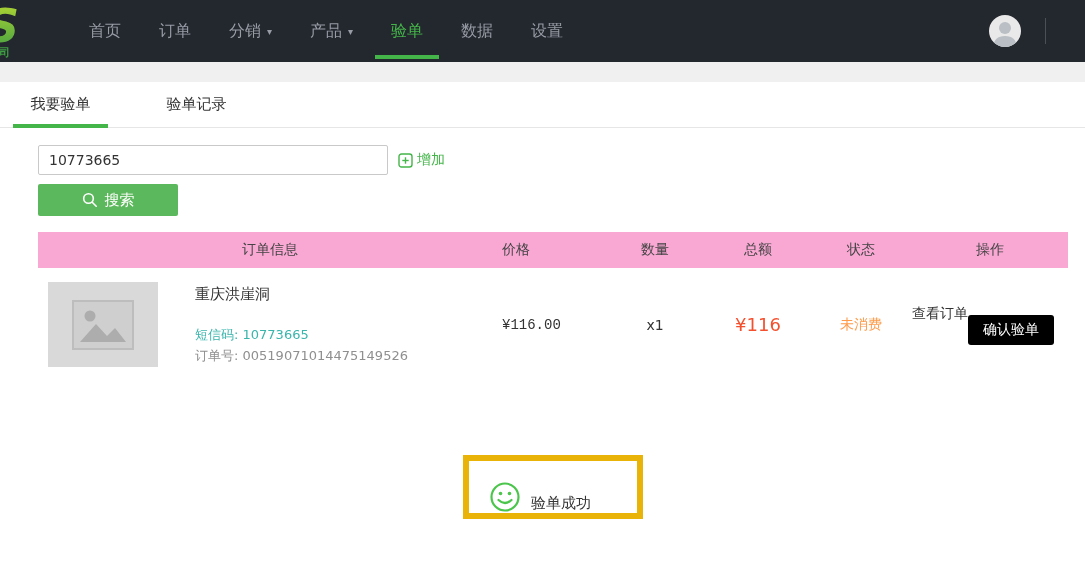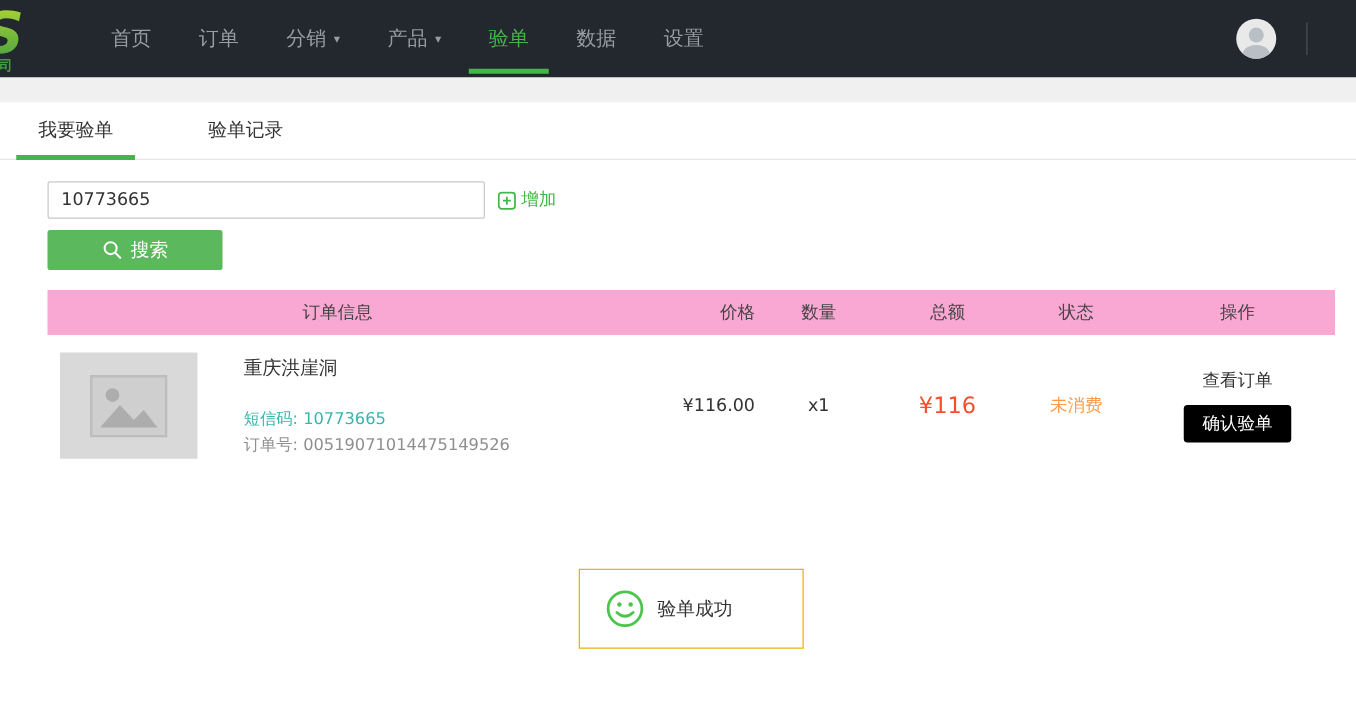--- a/index.html
+++ b/index.html
@@ -47,45 +47,45 @@
     border: none; border-radius: 2px; color: #fff; font-size: 15px; cursor: pointer;
     display: flex; align-items: center; justify-content: center;
     font-family: "DejaVu Sans", "Liberation Sans", sans-serif; }
   .search-btn svg { margin-right: 7px; }
 
   
   .table { width: 1030px; margin-top: 16px; }
   .thead { display: flex; align-items: center; height: 36px; background: #f9a8d4;
     color: #444; font-size: 14px; }
   .col-info   { width: 464px; text-align: center; }
-  .col-price  { width: 102px; text-align: right; }
+  .col-price  { width: 102px; text-align: left; font-family: Liberation Mono, monospace; }
   .col-qty    { width: 102px; text-align: center; }
   .col-total  { width: 104px; text-align: center; }
   .col-status { width: 102px; text-align: center; }
   .col-action { width: 156px; text-align: center; }
   .trow { display: flex; align-items: center; margin-top: 14px; min-height: 85px; }
   .info-cell { width: 464px; display: flex; }
   .thumb { width: 110px; height: 85px; background: #d9d9d9; margin-left: 10px;
     display: flex; align-items: center; justify-content: center; flex: 0 0 110px; }
   .info-text { margin-left: 37px; height: 85px; display: flex; flex-direction: column; padding-top: 3px; }
   .prod-name { font-size: 15px; color: #333; }
   .sms-line { margin-top: auto; font-size: 13px; color: #3ab5ac; }
   .order-line { margin-top: 3px; font-size: 13px; color: #8f8f8f; padding-bottom: 2px; }
   .cell-price, .cell-qty { font-size: 14px; color: #333; }
   .cell-total { font-size: 18px; color: #f4502e; }
   .cell-status { font-size: 14px; color: #ff9b4a; }
-  .cell-action { display: flex; flex-direction: column; align-items: center; }
+  .cell-action { display: flex; flex-direction: row; }
   .view-link { font-size: 14px; color: #333; cursor: pointer; }
   .confirm-btn { margin-top: 10px; background: #000000; color: #fff; border: none;
     border-radius: 3px; font-size: 14px; padding: 6px 15px; cursor: pointer;
     font-family: "DejaVu Sans", "Liberation Sans", sans-serif; }
 
   
-  .success-box { width: 180px; height: 64px; border: 1px solid #eab308; background: #fff;
-    margin: 88px 0 0 425px; display: flex; align-items: center; padding-left: 20px; }
+  .success-box { width: 180px; height: 64px; border: 6px solid #eab308; background: #fff;
+    margin: 88px 0 0 425px; display: flex; align-items: flex-end; padding-left: 20px; }
   .success-text { font-size: 15px; color: #333; margin-left: 10px; }
 </style>
 </head>
 <body>
 
 <header class="navbar">
   <div class="logo">
     <svg width="84" height="58" viewBox="0 0 84 58">
       <defs>
         <linearGradient id="lg" x1="0" y1="0" x2="0" y2="1">

